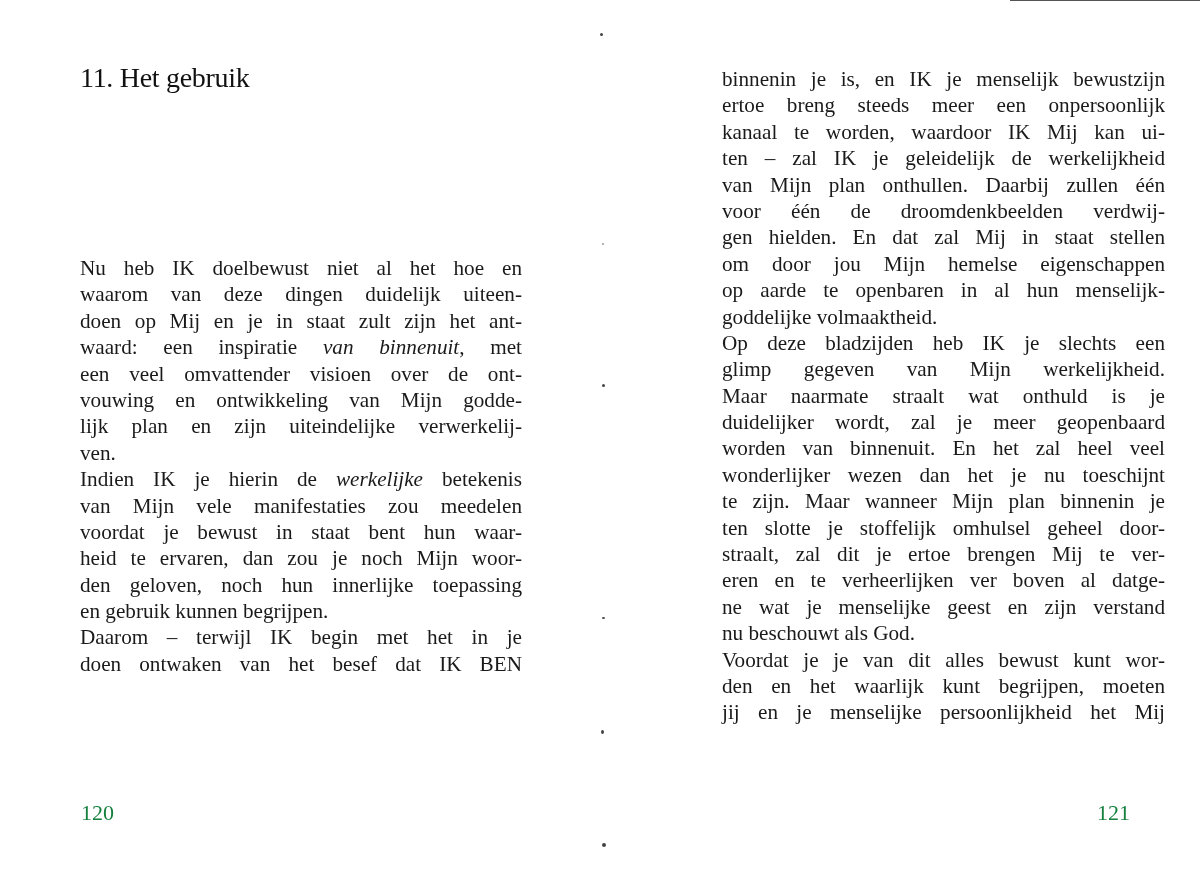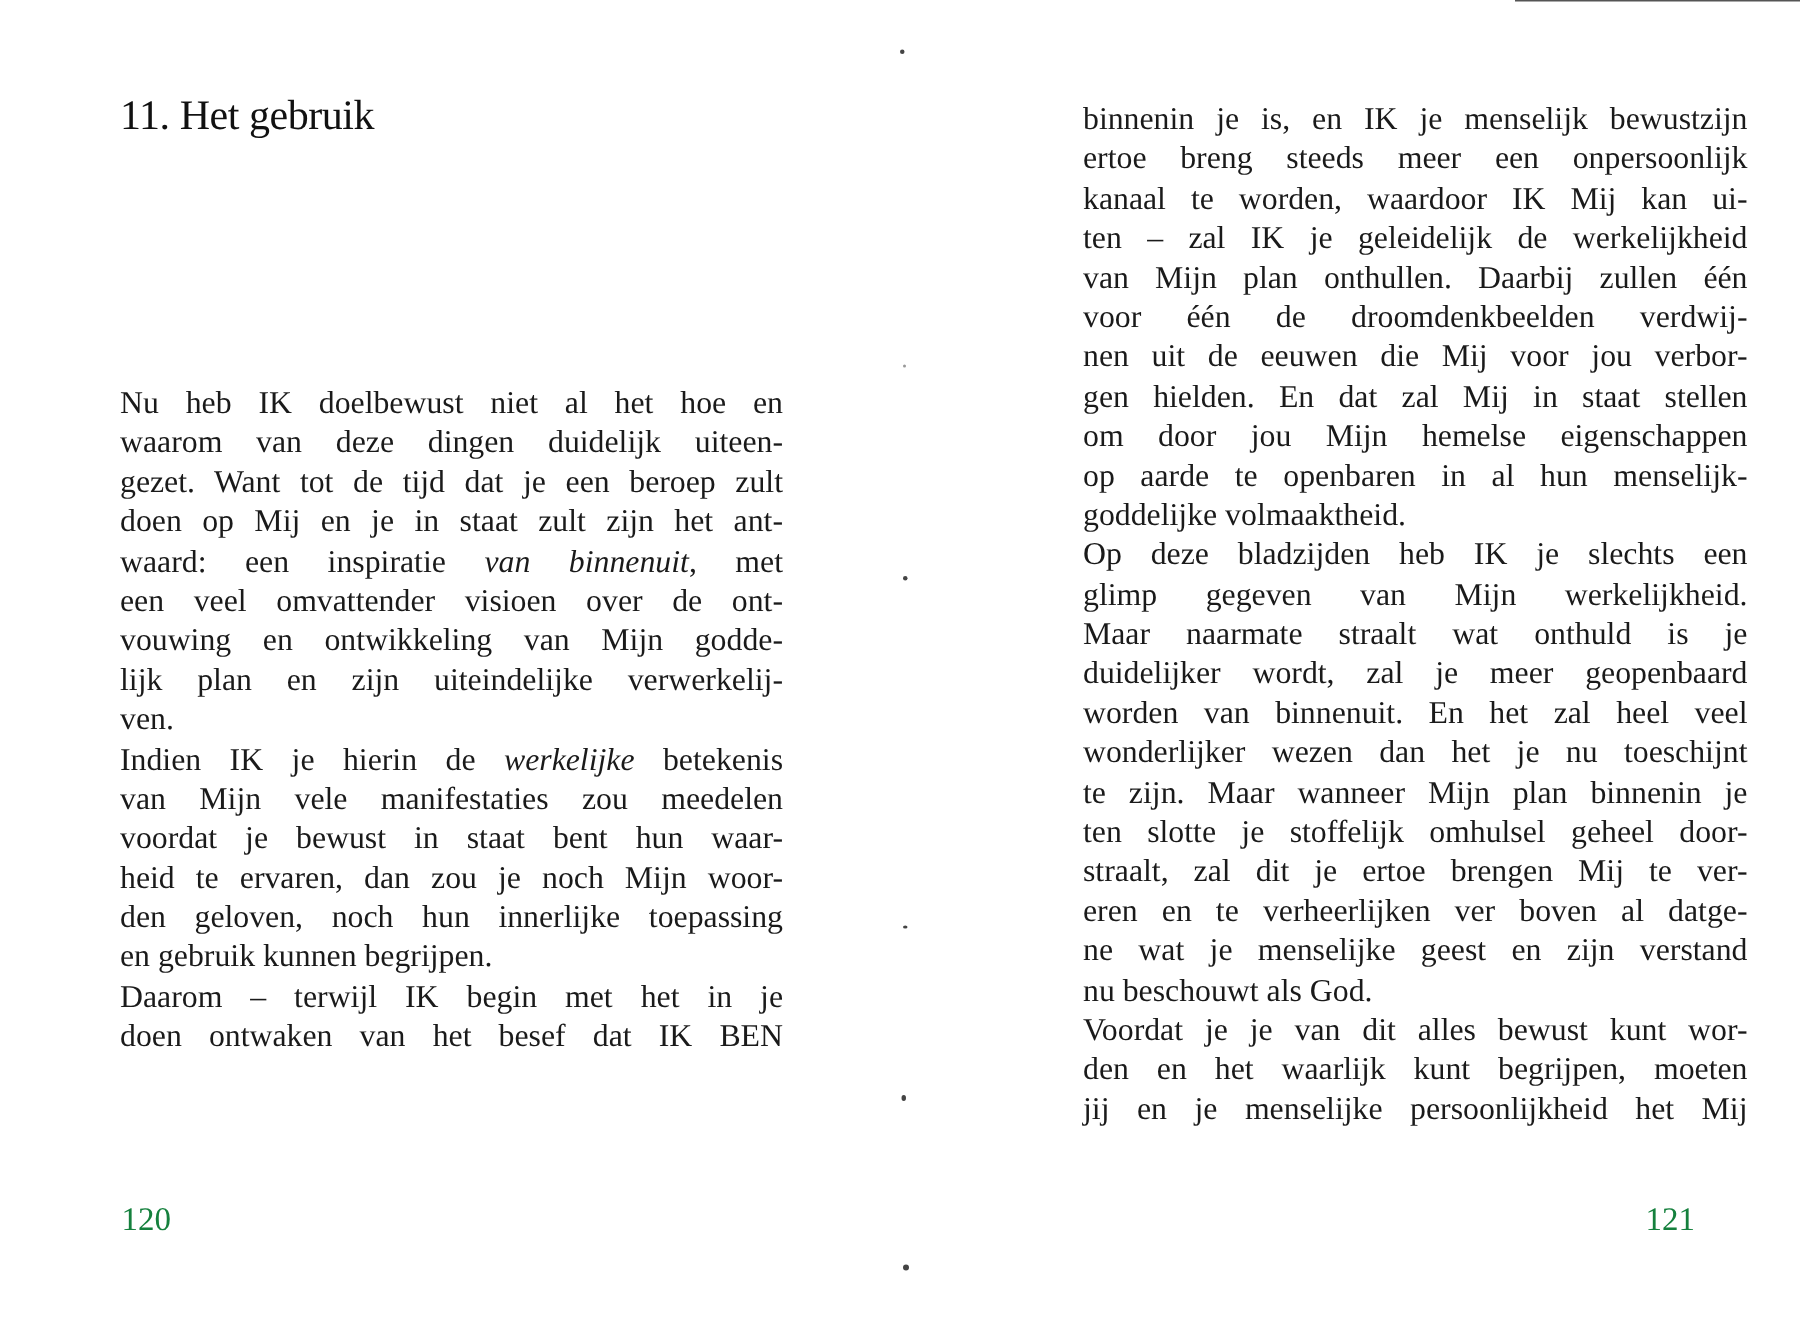--- a/index.html
+++ b/index.html
@@ -93,21 +93,20 @@
 <div class="gutter-dot" style="left:602px;top:384px;width:3px;height:3px;"></div>
 <div class="gutter-dot" style="left:602px;top:617px;width:3px;height:2px;"></div>
 <div class="gutter-dot" style="left:601px;top:730px;width:3px;height:4px;"></div>
 <div class="gutter-dot" style="left:602px;top:843px;width:4px;height:4px;"></div>
 
 <section class="page page-left">
   <h1 class="chapter-title">11. Het gebruik</h1>
   <div class="text-block" id="left-text">
       <span class="line"><span>Nu heb IK doelbewust niet al het hoe en</span></span>
       <span class="line"><span>waarom van deze dingen duidelijk uiteen-</span></span>
-      <span class="line"><span>gezet. Want tot de tijd dat je een beroep zult</span></span>
       <span class="line"><span>doen op Mij en je in staat zult zijn het ant-</span></span>
       <span class="line"><span>waard: een inspiratie </span><em>van binnenuit</em><span>, met</span></span>
       <span class="line"><span>een veel omvattender visioen over de ont-</span></span>
       <span class="line"><span>vouwing en ontwikkeling van Mijn godde-</span></span>
       <span class="line"><span>lijk plan en zijn uiteindelijke verwerkelij-</span></span>
       <span class="line last"><span>ven.</span></span>
       <span class="line"><span>Indien IK je hierin de </span><em>werkelijke</em><span> betekenis</span></span>
       <span class="line"><span>van Mijn vele manifestaties zou meedelen</span></span>
       <span class="line"><span>voordat je bewust in staat bent hun waar-</span></span>
       <span class="line"><span>heid te ervaren, dan zou je noch Mijn woor-</span></span>
@@ -120,21 +119,20 @@
 </section>
 
 <section class="page page-right">
   <div class="text-block" id="right-text">
       <span class="line"><span>binnenin je is, en IK je menselijk bewustzijn</span></span>
       <span class="line"><span>ertoe breng steeds meer een onpersoonlijk</span></span>
       <span class="line"><span>kanaal te worden, waardoor IK Mij kan ui-</span></span>
       <span class="line"><span>ten – zal IK je geleidelijk de werkelijkheid</span></span>
       <span class="line"><span>van Mijn plan onthullen. Daarbij zullen één</span></span>
       <span class="line"><span>voor één de droomdenkbeelden verdwij-</span></span>
-      <span class="line"><span>nen uit de eeuwen die Mij voor jou verbor-</span></span>
       <span class="line"><span>gen hielden. En dat zal Mij in staat stellen</span></span>
       <span class="line"><span>om door jou Mijn hemelse eigenschappen</span></span>
       <span class="line"><span>op aarde te openbaren in al hun menselijk-</span></span>
       <span class="line last"><span>goddelijke volmaaktheid.</span></span>
       <span class="line"><span>Op deze bladzijden heb IK je slechts een</span></span>
       <span class="line"><span>glimp gegeven van Mijn werkelijkheid.</span></span>
       <span class="line"><span>Maar naarmate straalt wat onthuld is je</span></span>
       <span class="line"><span>duidelijker wordt, zal je meer geopenbaard</span></span>
       <span class="line"><span>worden van binnenuit. En het zal heel veel</span></span>
       <span class="line"><span>wonderlijker wezen dan het je nu toeschijnt</span></span>

